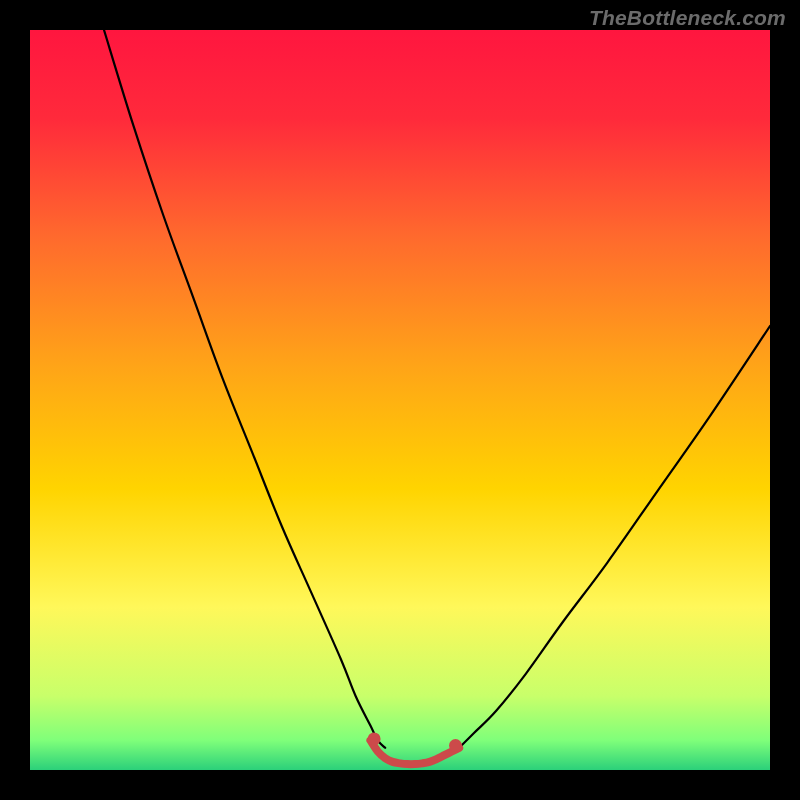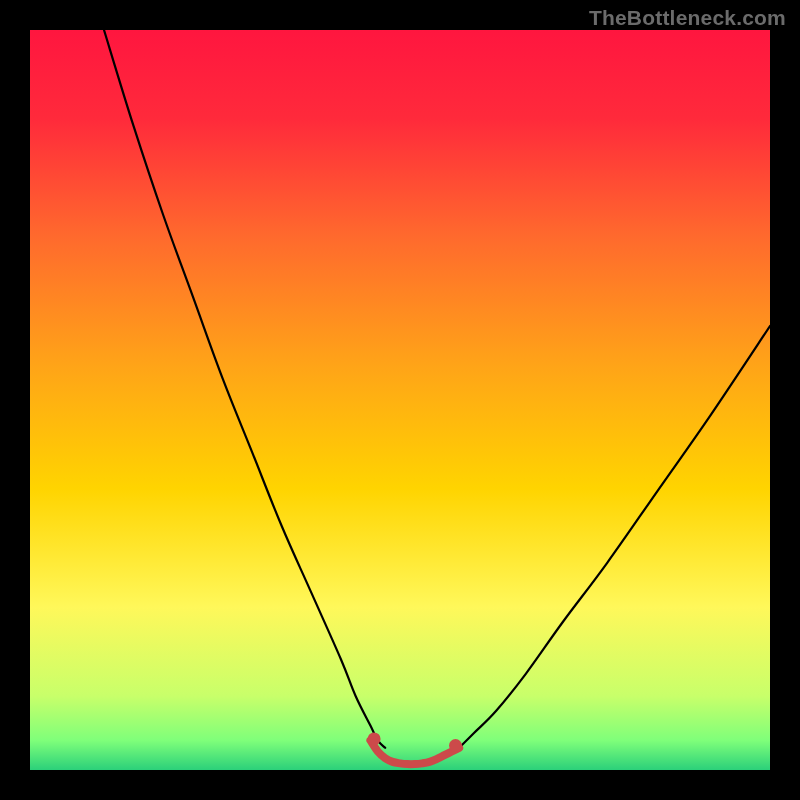--- a/index.html
+++ b/index.html
@@ -19,20 +19,21 @@
   }
   .watermark {
     position: absolute;
     top: 6px;
     right: 14px;
     color: #6b6b6b;
     font-size: 21px;
     font-weight: 600;
     letter-spacing: 0.2px;
     z-index: 10;
+    font-style: italic;
   }
   .plot-area {
     position: absolute;
     left: 30px;
     top: 30px;
     width: 740px;
     height: 740px;
     overflow: hidden;
   }
   .gradient-bg {

